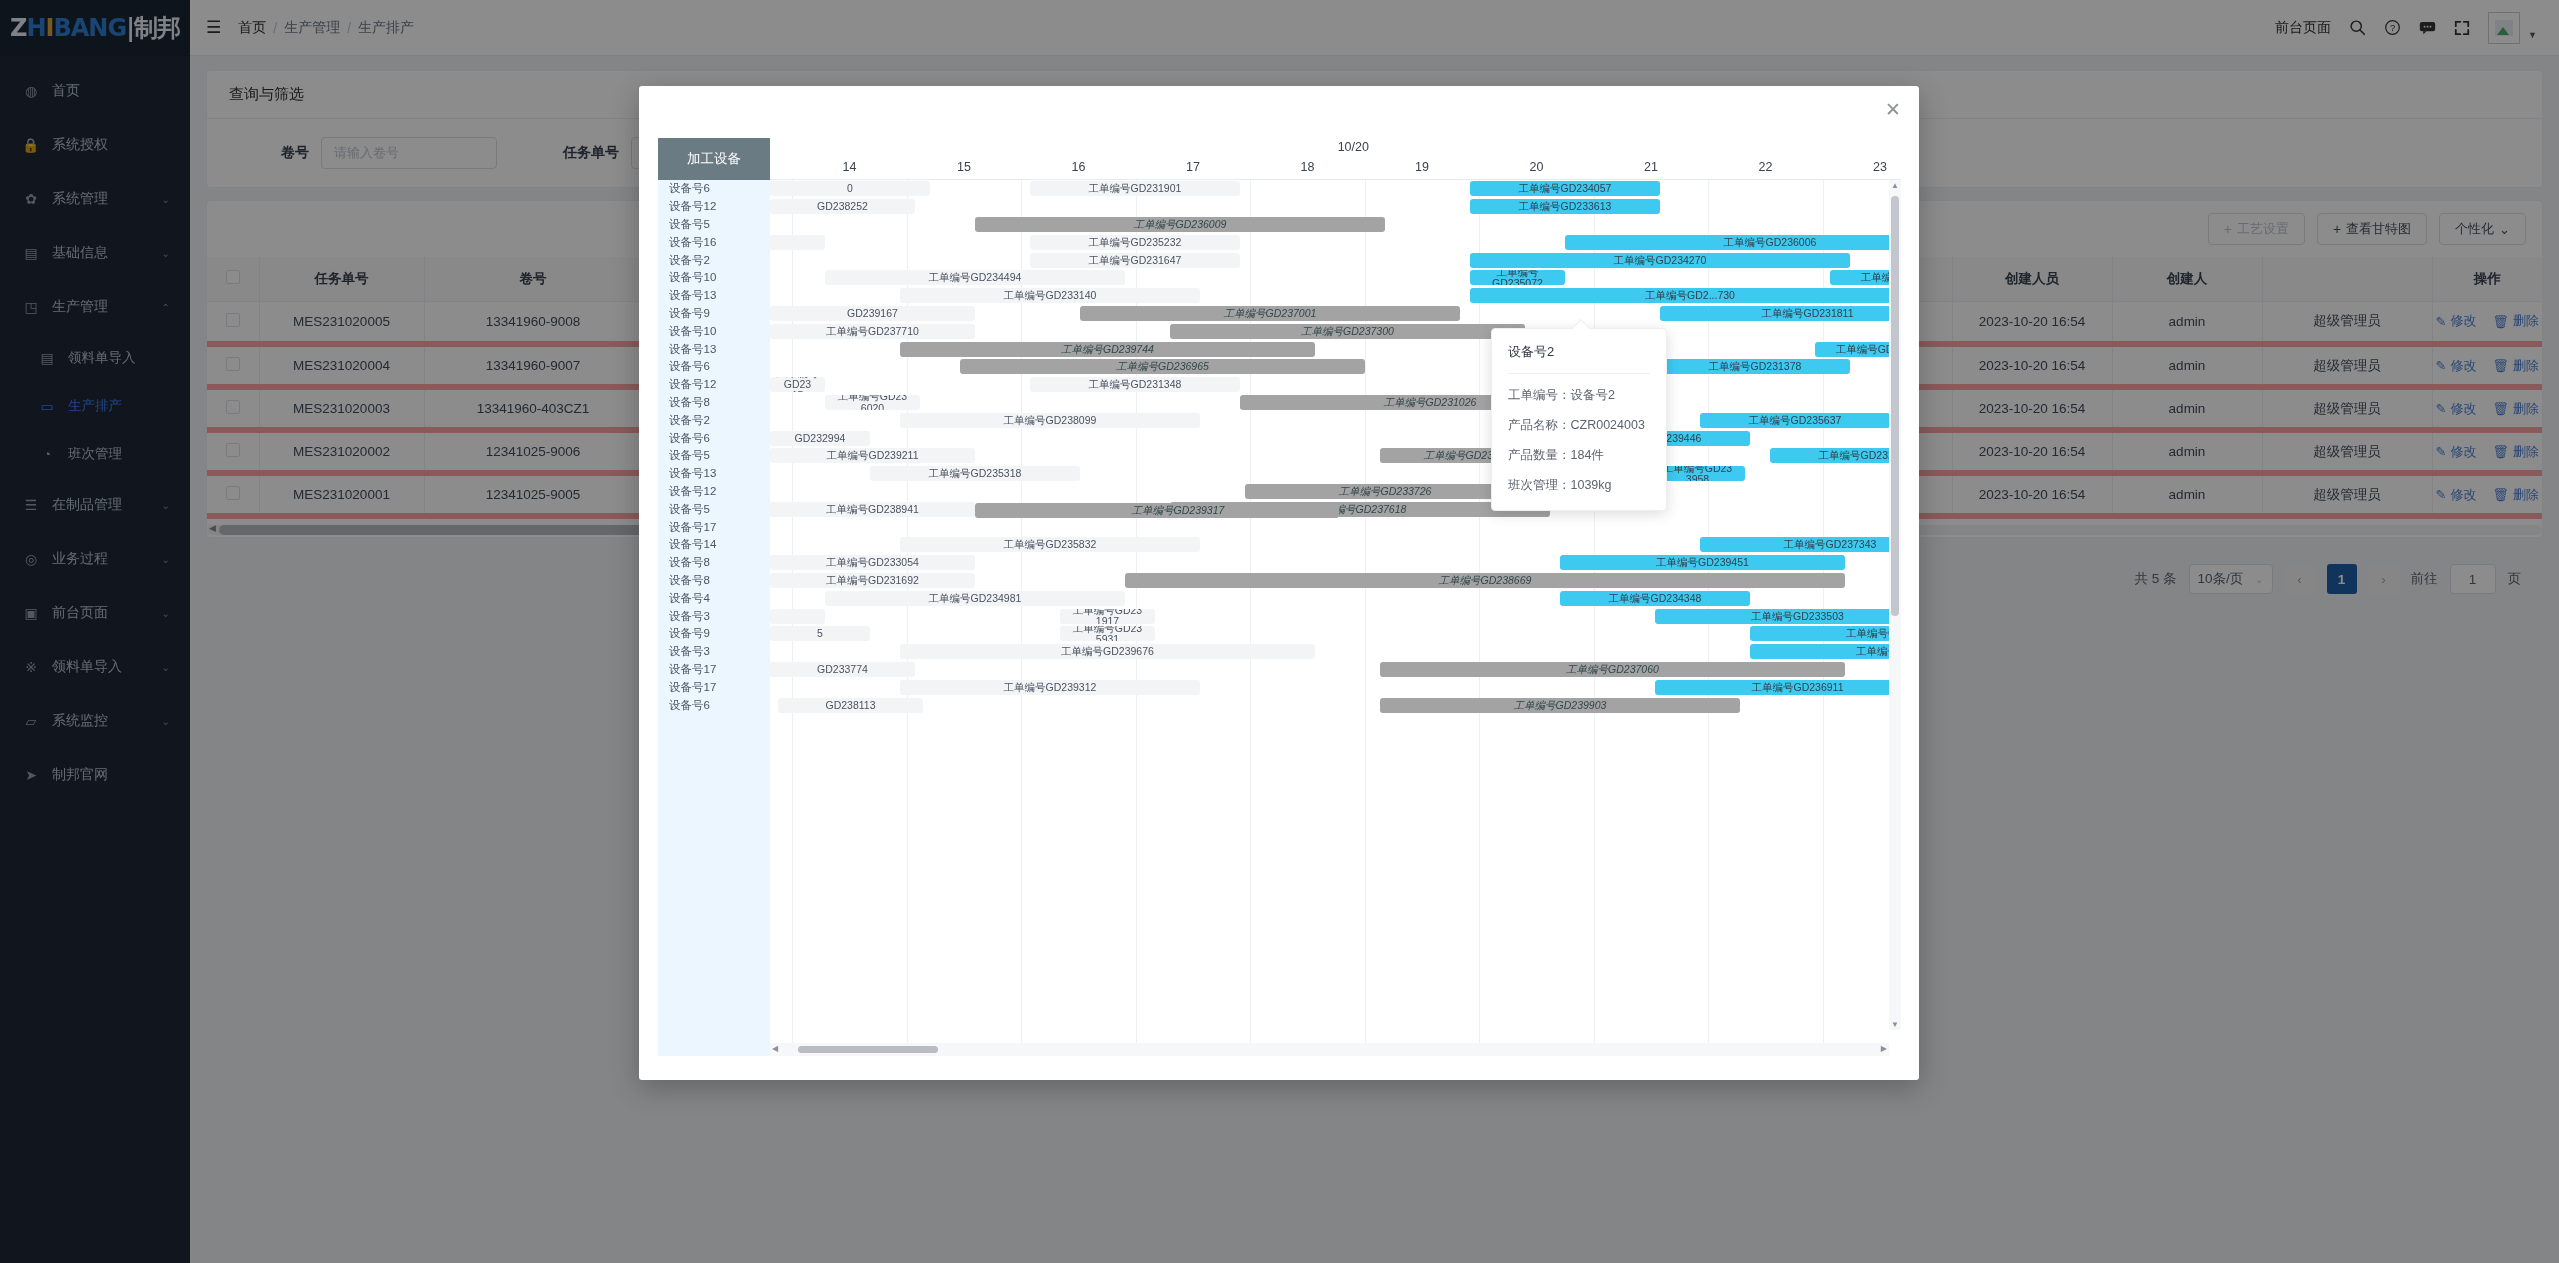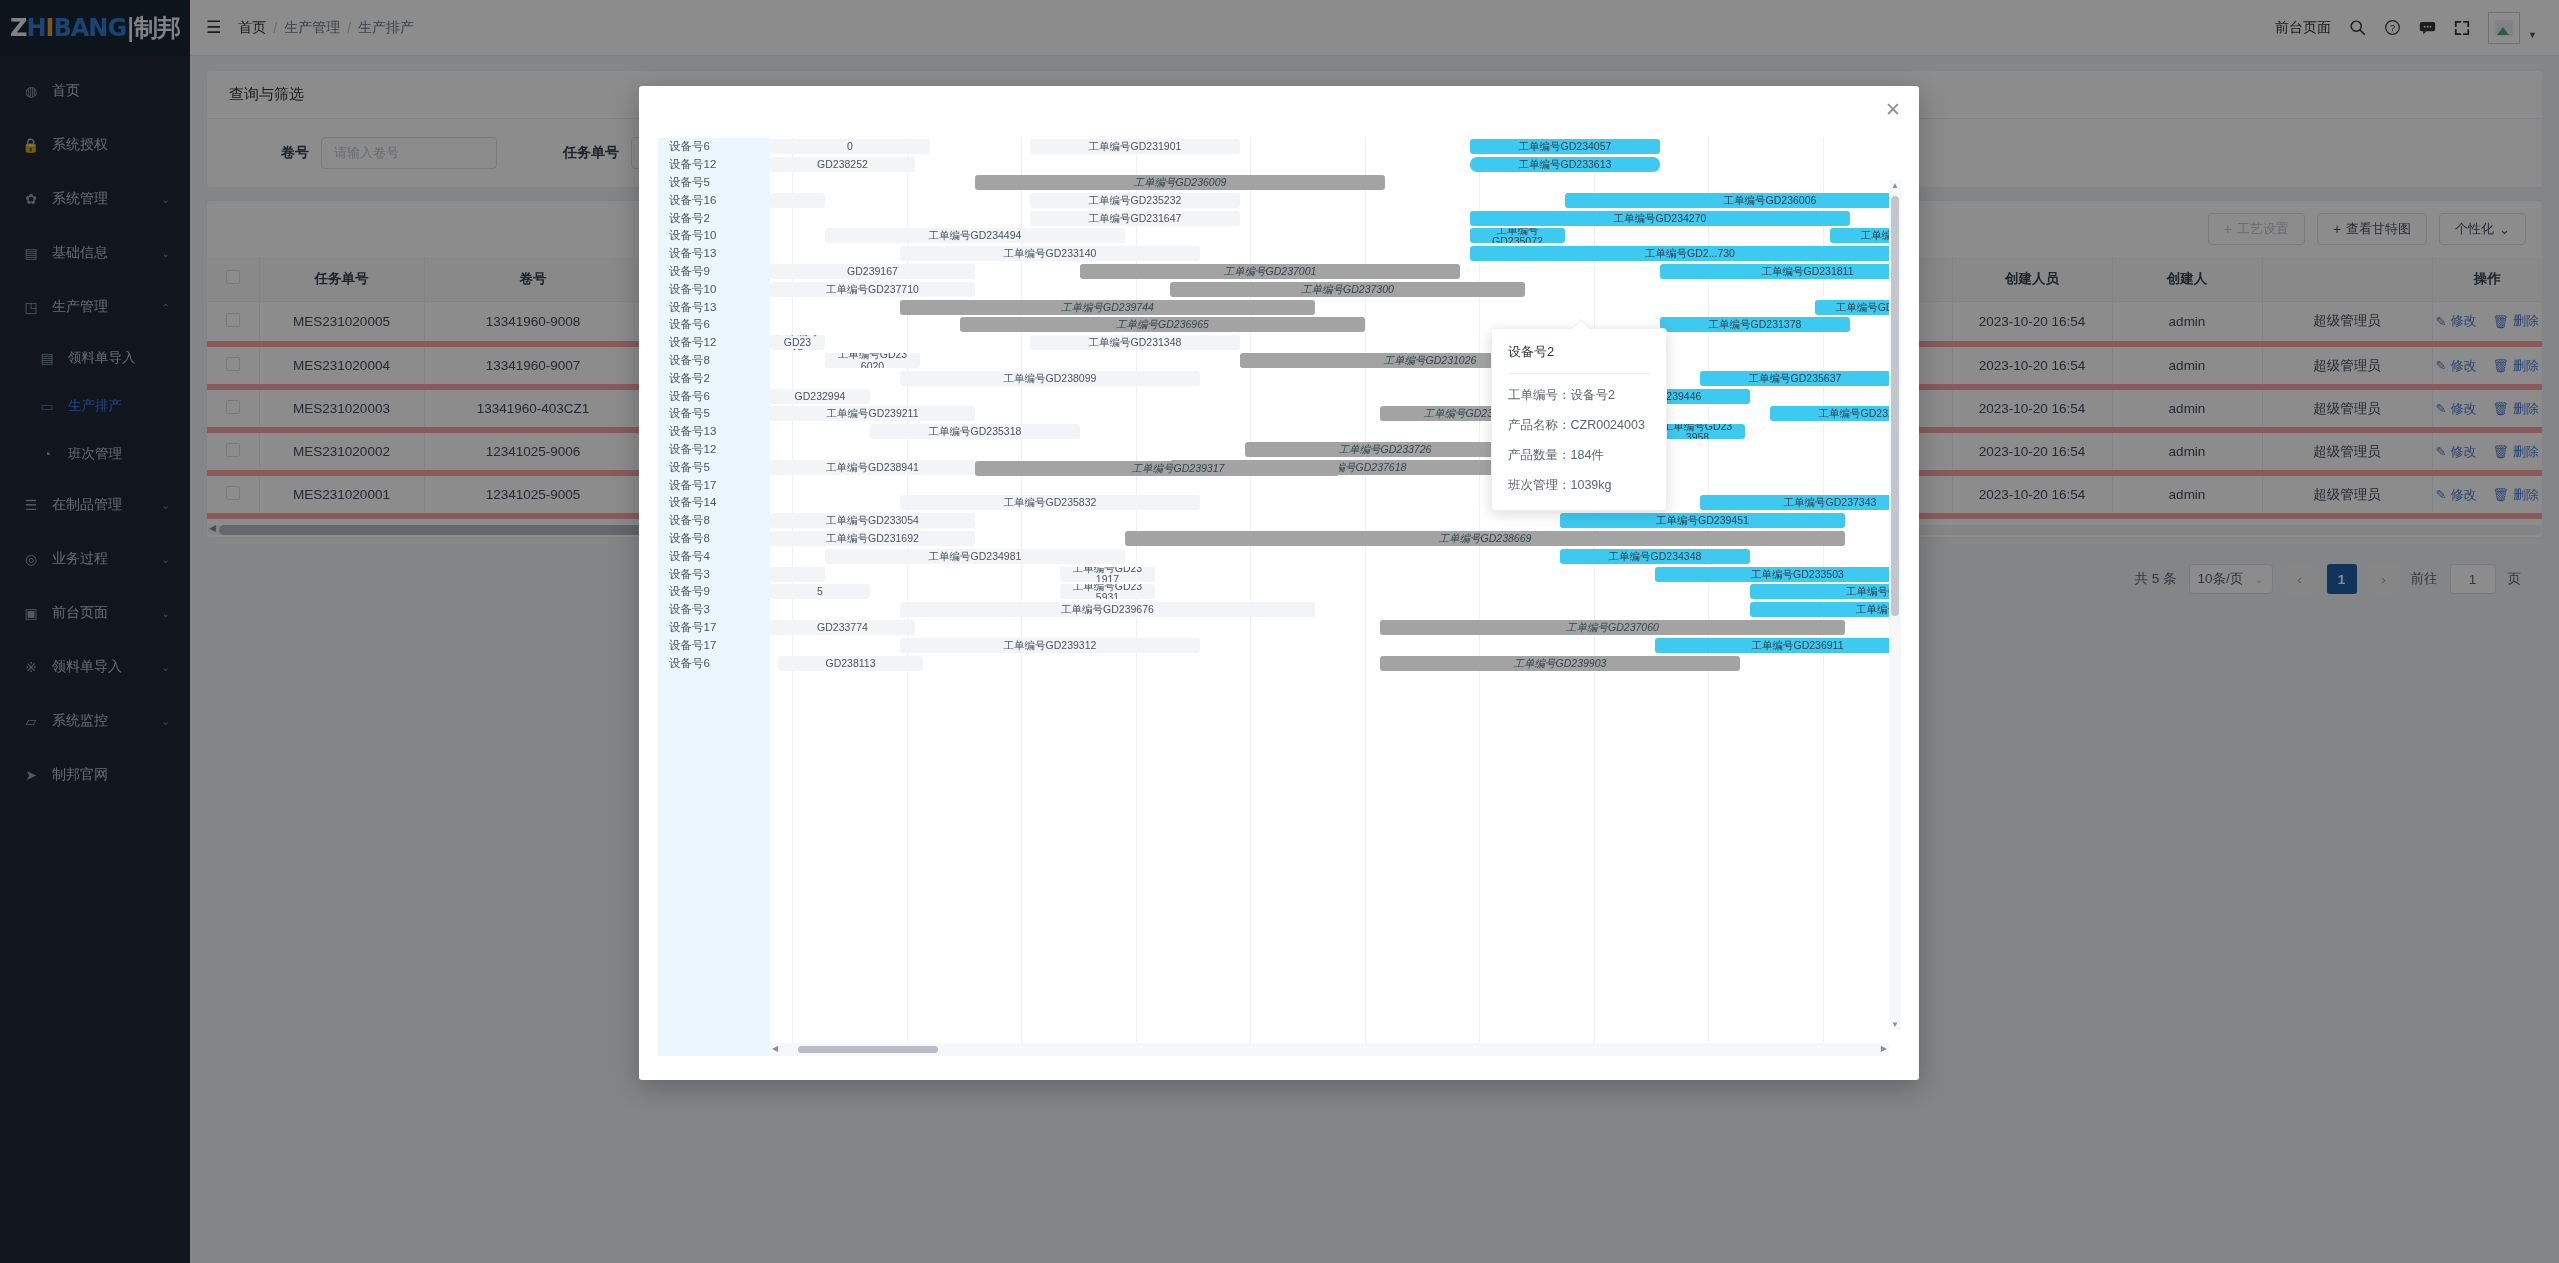--- a/index.html
+++ b/index.html
@@ -538,20 +538,36 @@
 
     </div>
   </div>
 
   <div class="dimmer"></div>
 
   <div class="modal">
     <div class="modal-close">✕</div>
 
     <div class="gantt">
+      <div class="gantt-head">
+        <div class="gantt-corner">加工设备</div>
+        <div class="timeline" id="timeline">
+            <div class="tl-date" style="left: 583.3px;">10/20</div>
+            <div class="tl-hour" style="left: 79.5px;">14</div>
+            <div class="tl-hour" style="left: 194px;">15</div>
+            <div class="tl-hour" style="left: 308.5px;">16</div>
+            <div class="tl-hour" style="left: 423px;">17</div>
+            <div class="tl-hour" style="left: 537.5px;">18</div>
+            <div class="tl-hour" style="left: 652px;">19</div>
+            <div class="tl-hour" style="left: 766.5px;">20</div>
+            <div class="tl-hour" style="left: 881px;">21</div>
+            <div class="tl-hour" style="left: 995.5px;">22</div>
+            <div class="tl-hour" style="left: 1110px;">23</div>
+          </div>
+      </div>
 
       <div class="gantt-body">
         <div class="labels-col" id="labels">
             <div class="row-label">设备号6</div>
             <div class="row-label alt">设备号12</div>
             <div class="row-label">设备号5</div>
             <div class="row-label alt">设备号16</div>
             <div class="row-label">设备号2</div>
             <div class="row-label alt">设备号10</div>
             <div class="row-label">设备号13</div>
@@ -587,21 +603,21 @@
             <div class="vline" style="left: 480.25px;"></div>
             <div class="vline" style="left: 594.75px;"></div>
             <div class="vline" style="left: 709.25px;"></div>
             <div class="vline" style="left: 823.75px;"></div>
             <div class="vline" style="left: 938.25px;"></div>
             <div class="vline" style="left: 1052.75px;"></div>
             <div class="bar ghost" style="left: 0px; width: 160px; top: 1.4px;">0</div>
             <div class="bar ghost" style="left: 260px; width: 210px; top: 1.4px;">工单编号GD231901</div>
             <div class="bar cyan" style="left: 700px; width: 190px; top: 1.4px;">工单编号GD234057</div>
             <div class="bar ghost" style="left: 0px; width: 145px; top: 19.2px;">GD238252</div>
-            <div class="bar cyan" style="left: 700px; width: 190px; top: 19.2px; border-radius: 7px;">工单编号GD233613</div>
+            <div class="bar cyan" style="left: 700px; width: 190px; top: 19.2px;">工单编号GD233613</div>
             <div class="bar green" style="left: 205px; width: 410px; top: 37px;">工单编号GD236009</div>
             <div class="bar ghost" style="left: 0px; width: 55px; top: 54.8px;"></div>
             <div class="bar ghost" style="left: 260px; width: 210px; top: 54.8px;">工单编号GD235232</div>
             <div class="bar cyan" style="left: 795px; width: 410px; top: 54.8px;">工单编号GD236006</div>
             <div class="bar ghost" style="left: 260px; width: 210px; top: 72.6px;">工单编号GD231647</div>
             <div class="bar cyan" style="left: 700px; width: 380px; top: 72.6px;">工单编号GD234270</div>
             <div class="bar ghost" style="left: 55px; width: 300px; top: 90.4px;">工单编号GD234494</div>
             <div class="bar cyan" style="left: 700px; width: 95px; top: 90.4px;">工单编号GD235072</div>
             <div class="bar cyan" style="left: 1060px; width: 125px; top: 90.4px;">工单编号GD2</div>
             <div class="bar ghost" style="left: 130px; width: 300px; top: 108.2px;">工单编号GD233140</div>

